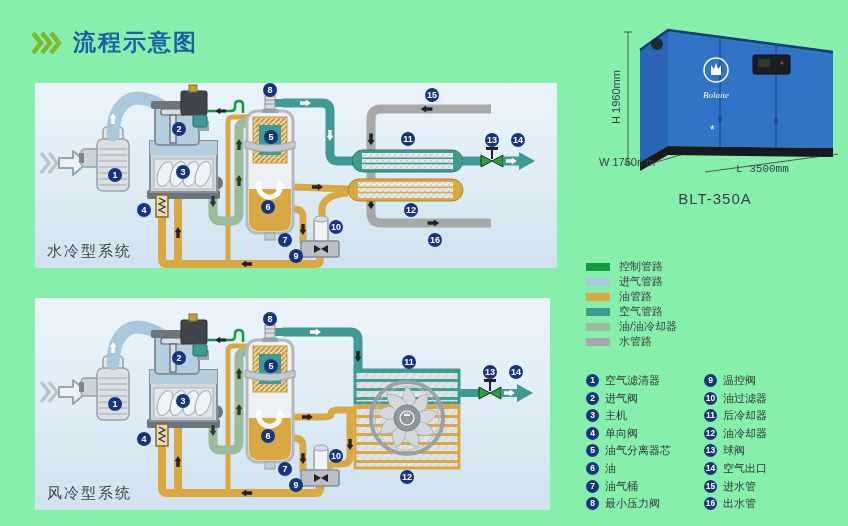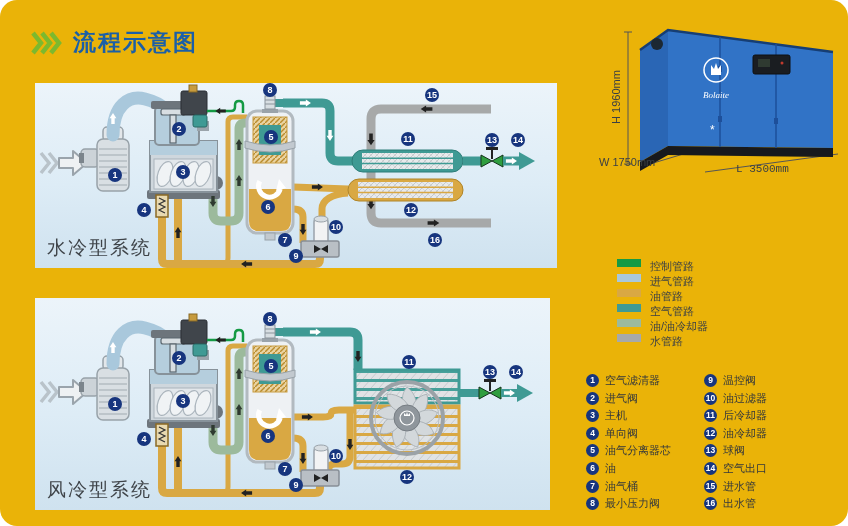--- a/index.html
+++ b/index.html
@@ -1,37 +1,37 @@
 <!DOCTYPE html>
 <html><head>
 <meta charset="utf-8">
 <style>
   html,body{margin:0;padding:0;background:#ffffff;}
-  #app{position:relative;width:848px;height:526px;background:#eab308;overflow:hidden;
-       font-family:"Liberation Sans",sans-serif;border-radius:17px;}
+  #app{position:relative;width:848px;height:526px;background:#86efac;overflow:hidden;
+       font-family:"Liberation Sans",sans-serif;}
   
   .header{position:absolute;left:30px;top:27px;display:flex;align-items:center;gap:9px;}
   .title{font-size:23px;font-weight:bold;color:#1b5fa7;letter-spacing:2px;}
   
   .panel{position:absolute;background:linear-gradient(180deg,#ecf4fa 0%,#ddecf6 55%,#cfe2ef 100%);}
   #panel1{left:35px;top:83px;width:522px;height:185px;}
   #panel2{left:35px;top:298px;width:515px;height:212px;}
   .panel svg{position:absolute;left:0;top:0;}
-  .panel-label{position:absolute;left:12px;bottom:7px;font-size:19px;color:#3f4449;letter-spacing:2px;margin-top:24px;}
+  .panel-label{position:absolute;left:12px;bottom:7px;font-size:15px;color:#3f4449;letter-spacing:2px;margin-top:24px;}
   
   .product{position:absolute;left:598px;top:6px;width:250px;height:200px;}
   .dim-label{position:absolute;font-size:11px;color:#3a3f44;white-space:nowrap;}
   #dim-h{left:556px;top:91px;width:120px;text-align:center;transform:rotate(-90deg);}
   #dim-w{left:599px;top:156px;}
   #dim-l{left:736px;top:163px;font-family:Liberation Mono, monospace;}
   .model-name{position:absolute;left:640px;top:190px;width:150px;text-align:center;
               font-size:15px;color:#3a3f44;letter-spacing:1px;}
   
   .legend{position:absolute;left:586px;top:259px;}
-  .lg-row{display:flex;align-items:flex-start;height:15px;margin-left:31px;}
+  .lg-row{display:flex;align-items:center;height:15px;}
   .lg-swatch{display:inline-block;width:24px;height:8px;margin-right:9px;}
   .lg-label{font-size:11px;color:#3c4045;}
   
   .components{position:absolute;left:586px;top:374px;width:262px;display:flex;}
   .cmp-col{display:flex;flex-direction:column;}
   .cmp-col-1{width:118px;}
   .cmp-row{display:flex;align-items:center;height:13px;margin-bottom:4.6px;}
   .cmp-badge{display:inline-block;width:13px;height:13px;border-radius:50%;background:#17357e;
              color:#fff;font-size:8.5px;font-weight:bold;line-height:13px;text-align:center;
              margin-right:6px;flex:0 0 13px;}
@@ -411,20 +411,21 @@
         <rect x="155" y="49" width="37" height="19" rx="2" fill="#1a1d21" stroke="#0e1013"></rect>
         <rect x="160" y="53" width="12" height="8" fill="#2f3a31"></rect>
         <circle cx="184" cy="57" r="1.5" fill="#c03b2e"></circle>
       </g>
       <text x="112" y="128" font-size="12" fill="#ffffff">*</text>
     </svg>
   </div>
   <div class="dim-label" id="dim-h">H 1960mm</div>
   <div class="dim-label" id="dim-w">W 1750mm</div>
   <div class="dim-label" id="dim-l">L 3500mm</div>
+  <div class="model-name">BLT-350A</div>
 
   <div class="legend">
     <div>
         <div class="lg-row">
           <span class="lg-swatch" style="background: rgb(20, 154, 68);"></span>
           <span class="lg-label">控制管路</span>
         </div>
         <div class="lg-row">
           <span class="lg-swatch" style="background: rgb(169, 200, 220);"></span>
           <span class="lg-label">进气管路</span>

